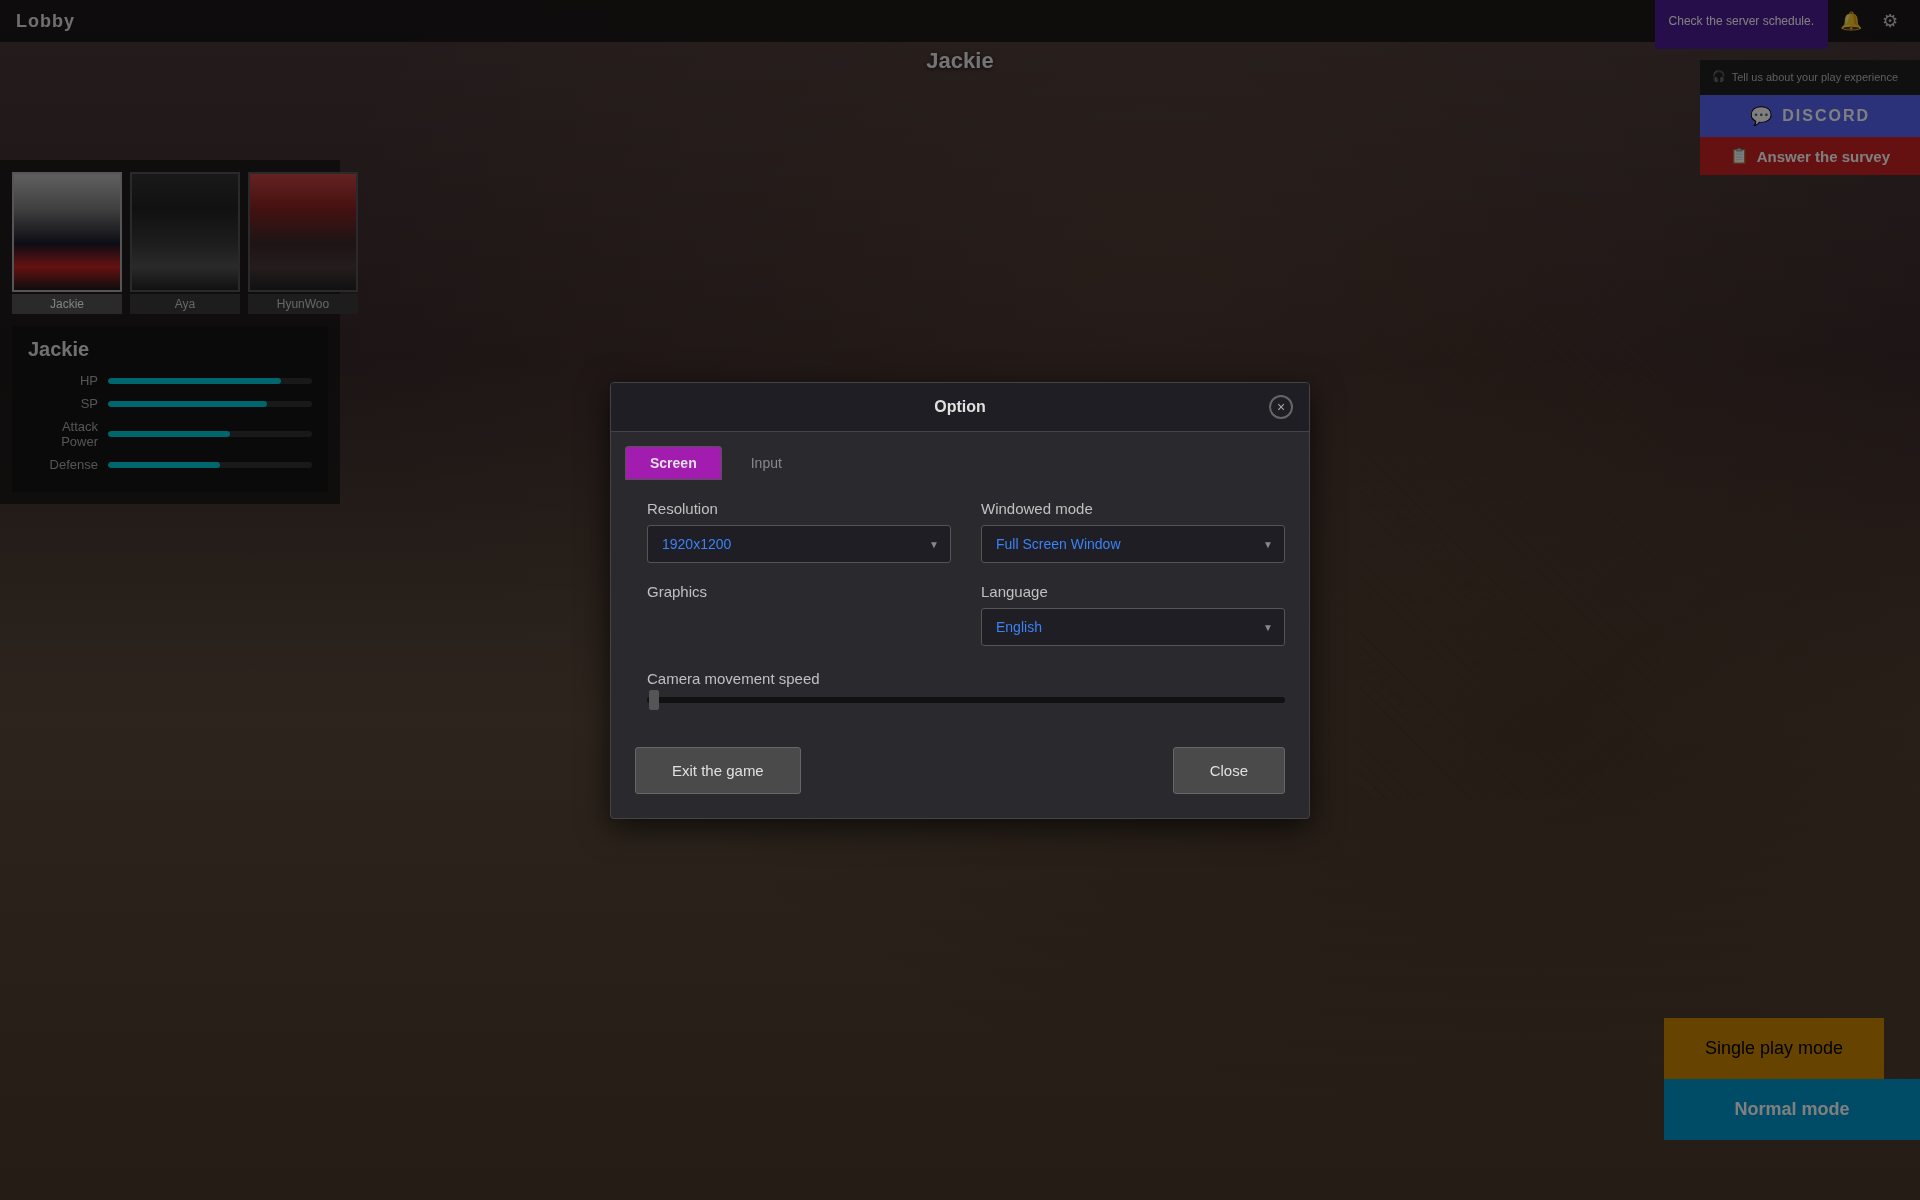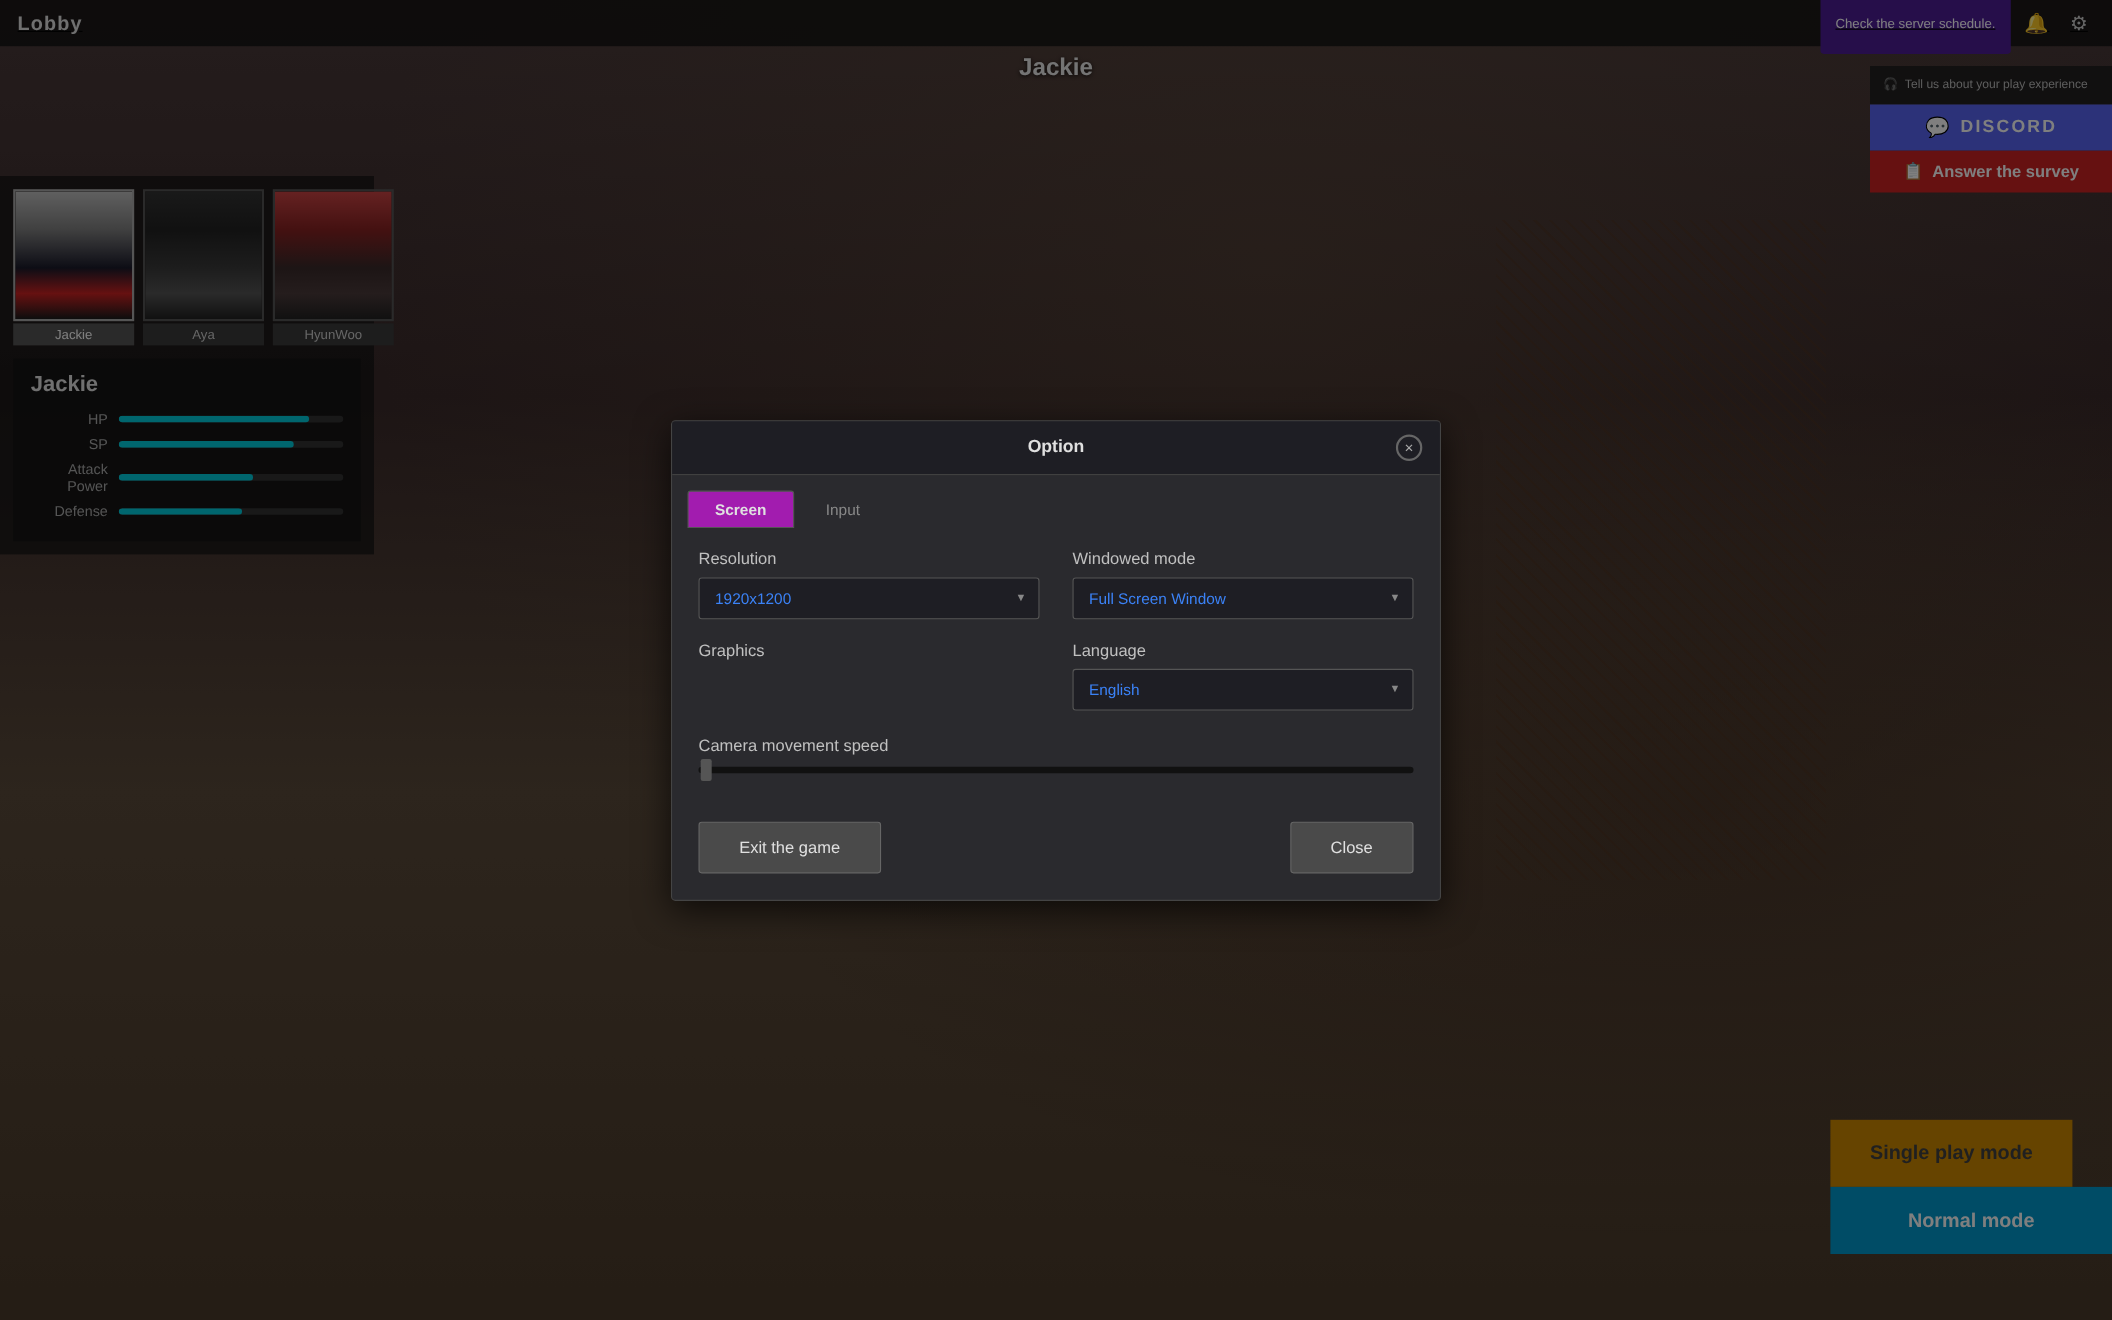--- a/index.html
+++ b/index.html
@@ -34,21 +34,20 @@
       position: absolute;
       top: 0;
       left: 0;
       right: 0;
       height: 42px;
       background: rgba(20,20,20,0.85);
       display: flex;
       align-items: center;
       padding: 0 16px;
       z-index: 10;
-      text-decoration: underline;
     }
 
     .top-bar-title {
       color: #e0e0e0;
       font-size: 18px;
       font-weight: 600;
       letter-spacing: 1px;
     }
 
     .top-bar-right {
@@ -292,26 +291,26 @@
       bottom: 60px;
       right: 0;
       z-index: 5;
       display: flex;
       flex-direction: column;
       gap: 0;
     }
 
     .single-play-btn {
       background: #cc8800;
-      color: #404040;
+      color: #000000;
       border: none;
       width: 220px;
       padding: 20px 16px;
       font-size: 18px;
-      font-weight: 700;
+      font-weight: 400;
       cursor: pointer;
       text-align: center;
     }
 
     .normal-mode-btn {
       background: #0099cc;
       color: #fff;
       border: none;
       width: 256px;
       padding: 20px 16px;
@@ -395,20 +394,21 @@
     }
 
     .dialog-tab.inactive {
       background: transparent;
       color: #888;
       text-align: right;
     }
 
     .dialog-body {
       padding: 20px 24px;
+      margin-left: 12px;
     }
 
     .settings-grid {
       display: grid;
       grid-template-columns: 1fr 1fr;
       gap: 20px 30px;
       margin-bottom: 24px;
     }
 
     .setting-group {

